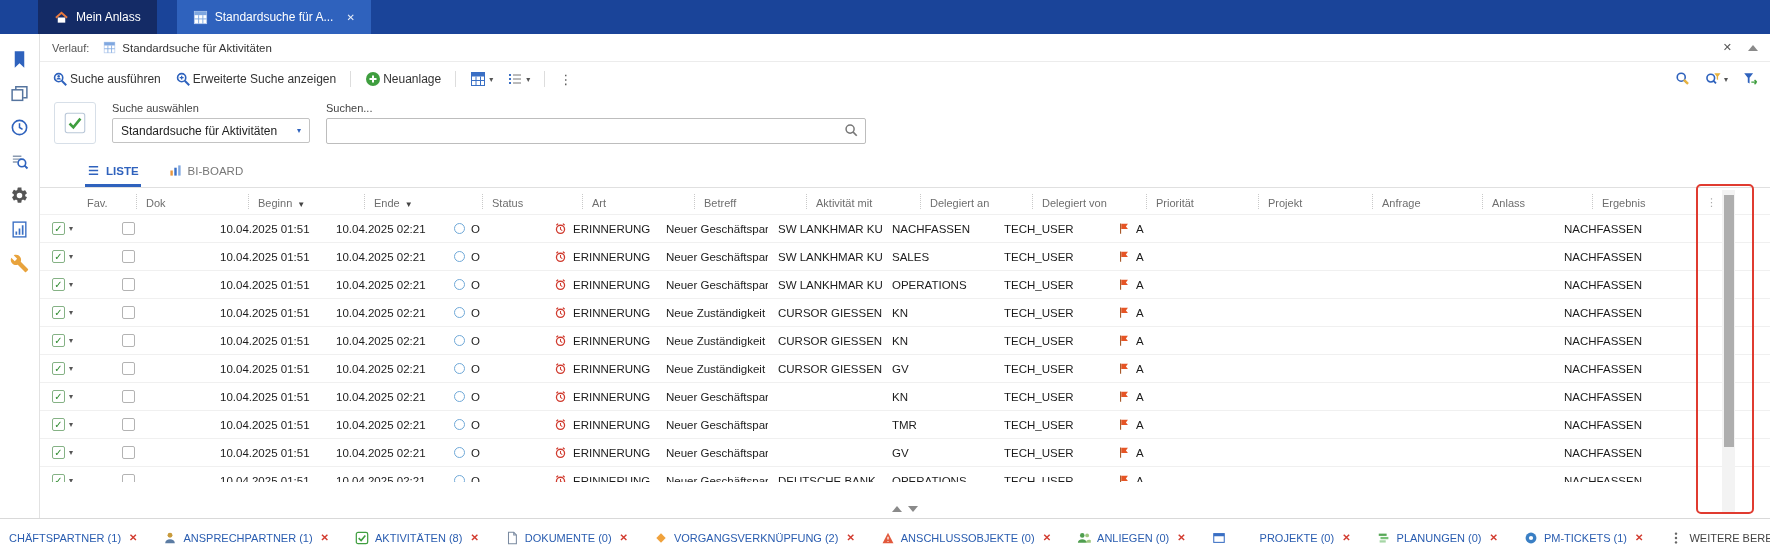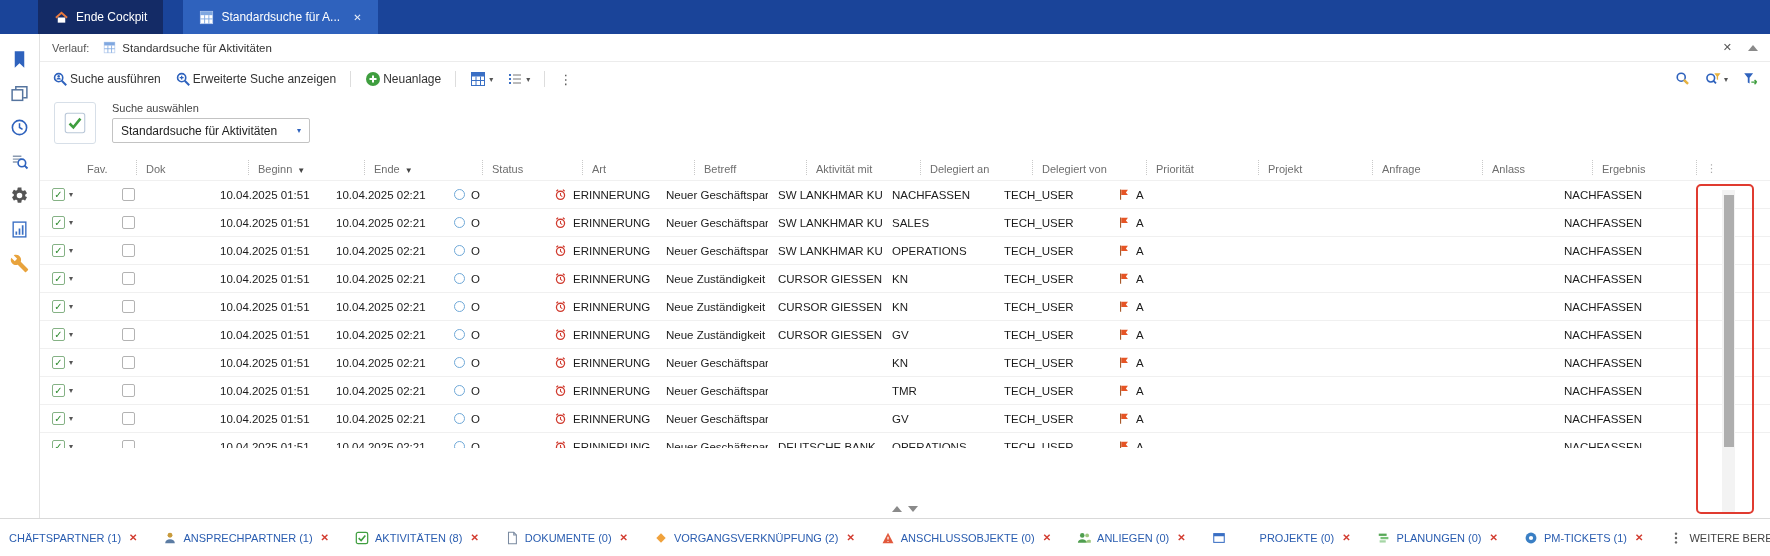--- a/index.html
+++ b/index.html
@@ -96,21 +96,21 @@
 <body>
 
 <div class="titlebar">
   <div class="win-tab cockpit">
     <span class="ticon">
       <svg viewBox="0 0 16 16">
           <path d="M2 8.2 8 3l6 5.2" fill="none" stroke="#e8793d" stroke-width="2"></path>
           <path d="M4 8v5.5h8V8" fill="#fff"></path>
         </svg>
     </span>
-    <span>Ende Cockpit</span>
+    <span>Mein Anlass</span>
   </div>
   <div class="win-tab activewt">
     <span class="ticon">
       <svg viewBox="0 0 16 16">
           <rect x="1.5" y="1.5" width="13" height="13" fill="#fff" stroke="#bcd0ef"></rect>
           <rect x="1.5" y="1.5" width="13" height="4" fill="#7fa7e0"></rect>
           <path d="M6 5.5v9M10.5 5.5v9M1.5 9.5h13" stroke="#7fa7e0"></path>
         </svg>
     </span>
     <span>Standardsuche für A...</span>
@@ -258,22 +258,52 @@
             <path d="M7 12.5l3.5 3.5L17 8" fill="none" stroke="#3f9e3f" stroke-width="2.4"></path>
           </svg>
       </span>
       <div class="fgroup">
         <span class="flabel">Suche auswählen</span>
         <div class="fselect">
           <span>Standardsuche für Aktivitäten</span>
           <span class="caret">▾</span>
         </div>
       </div>
-    </div>
-
+      <div class="fgroup">
+        <span class="flabel">Suchen...</span>
+        <span class="fsearchwrap">
+          <input class="fsearch" type="text" value="" style="">
+          <svg class="fsearch-ico" viewBox="0 0 16 16">
+              <circle cx="6.5" cy="6.5" r="4.3" fill="none" stroke="#777" stroke-width="1.6"></circle>
+              <path d="M9.8 9.8 13.6 13.6" stroke="#777" stroke-width="1.8"></path>
+            </svg>
+        </span>
+      </div>
+    </div>
+
+    <div class="viewtabs">
+        <div class="vtab on">
+          <span style="display: inline-flex;">
+            <svg viewBox="0 0 14 14">
+              <path d="M2 3h10M2 7h10M2 11h10" stroke="#2f62bd" stroke-width="1.8"></path>
+            </svg>
+          </span>
+          <div style="display: inline;">LISTE</div>
+        </div>
+        <div class="vtab">
+          <span style="display: inline-flex;">
+            <svg viewBox="0 0 14 14">
+              <rect x="1.5" y="7" width="2.6" height="5.5" fill="#e8963d"></rect>
+              <rect x="5.7" y="4" width="2.6" height="8.5" fill="#3a6fc4"></rect>
+              <rect x="9.9" y="1.5" width="2.6" height="11" fill="#7fa7e0"></rect>
+            </svg>
+          </span>
+          <div style="display: inline;">BI-BOARD</div>
+        </div>
+      </div>
 
     <div class="thead" style="grid-template-columns: 58px 112px 116px 118px 100px 112px 112px 114px 112px 114px 112px 114px 110px 110px 104px 1fr;">
         <div class="hcell">
           <div style="display: inline;">Fav.</div>
         </div>
         <div class="hcell sep">
           <div style="display: inline;">Dok</div>
         </div>
         <div class="hcell sep">
           <div style="display: inline;">Beginn</div>

